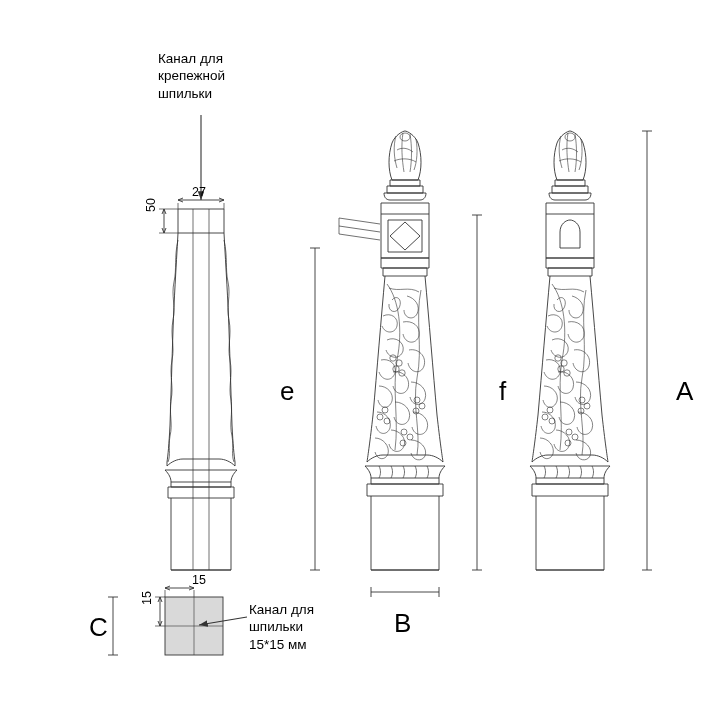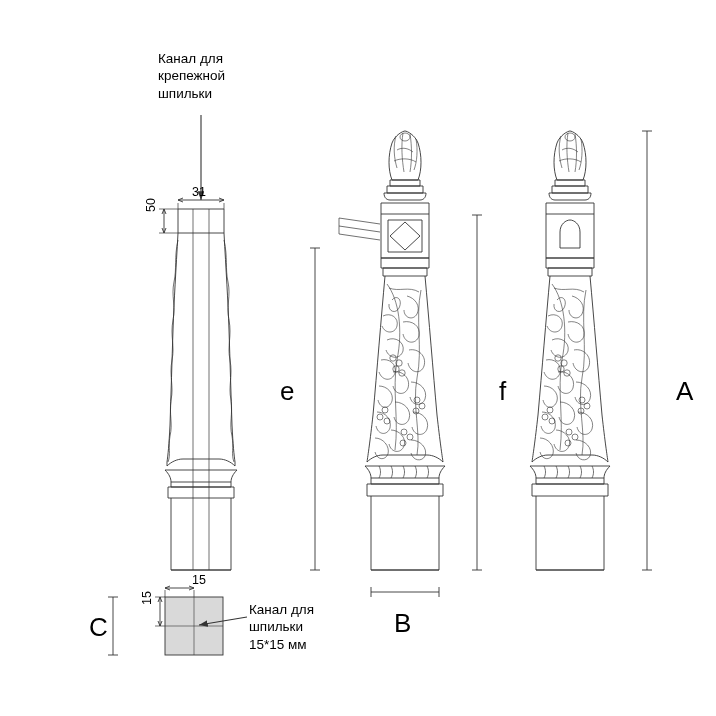--- a/index.html
+++ b/index.html
@@ -299,21 +299,21 @@
       <path d="M113,626 L111,621 M113,626 L115,621" stroke-width="0.9"></path>
 
       <path d="M200,617 L152,625" marker-end="url(#arrEnd)" stroke-width="1.1"></path>
     </g>
   </svg>
 
   <div class="lbl ann-text" style="left:111px; top:50px; width:150px;">Канал для
 крепежной
 шпильки</div>
 
-  <div class="lbl dim-num" style="left:145px; top:184px;">31</div>
+  <div class="lbl dim-num" style="left:145px; top:184px;">27</div>
 
   <div class="lbl dim-num" style="left:96px; top:212px; transform:rotate(-90deg); transform-origin:left top;">50</div>
 
   <div class="lbl big-letter" style="left:233px; top:375px;">e</div>
 
   <div class="lbl big-letter" style="left:452px; top:375px;">f</div>
 
   <div class="lbl big-letter" style="left:629px; top:375px;">A</div>
 
   <div class="lbl big-letter" style="left:347px; top:607px;">B</div>

